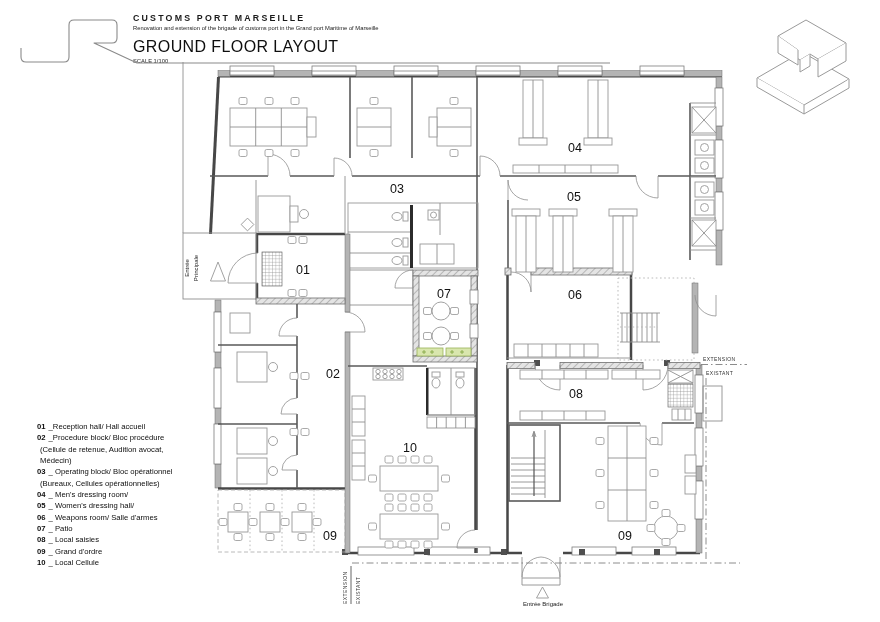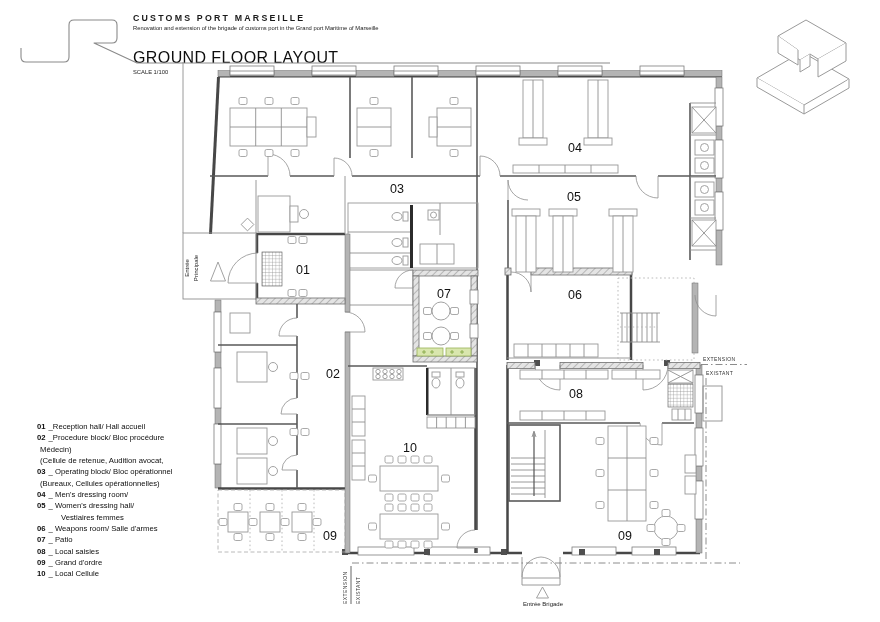--- a/index.html
+++ b/index.html
@@ -24,21 +24,21 @@
   .rl {font:12.5px "Liberation Sans",sans-serif;fill:#111;text-anchor:middle;}
   .an {font:6px "Liberation Sans",sans-serif;fill:#222;text-anchor:middle;}
   .ax {font:5px "Liberation Sans",sans-serif;fill:#333;letter-spacing:.4px;}
   #ch rect{fill:#fff;stroke:#9a9a9a;stroke-width:.85;}
   .grn{fill:#d9e6ae;stroke:#9ab357;stroke-width:.8;}
   .pl {stroke:#7fa23c;stroke-width:.8;fill:none;}
   
   .header{position:absolute;left:133px;top:13px;width:420px;}
   .h-title{font-size:8.8px;font-weight:600;letter-spacing:2.2px;color:#1a1a1a;}
   .h-sub{font-size:5.8px;color:#222;margin-top:2px;}
-  .h-main{font-size:16px;font-weight:400;letter-spacing:.4px;color:#0e0e0e;margin-top:18px;}
+  .h-main{font-size:16px;font-weight:400;letter-spacing:.4px;color:#0e0e0e;margin-top:7px;}
   .h-scale{font-size:5.8px;color:#222;margin-top:2px;}
   
   .legend{position:absolute;left:37px;top:421px;width:200px;font-size:7.7px;color:#0d0d0d;}
   .lg-row{display:flex;line-height:11.35px;white-space:pre;}
   .lg-row.ind{padding-left:21px;}
   .lg-num{font-weight:700;margin-right:3px;}
 </style>
 </head>
 <body>
 
@@ -46,27 +46,26 @@
   <div class="h-title">CUSTOMS PORT MARSEILLE</div>
   <div class="h-sub">Renovation and extension of the brigade of customs port in the Grand port Maritime of Marseille</div>
   <div class="h-main">GROUND FLOOR LAYOUT</div>
   <div class="h-scale">SCALE 1/100</div>
 </div>
 
 <div class="legend">
   <div>
       <div class="lg-row"><span class="lg-num">01</span><span class="lg-txt">_Reception hall/ Hall accueil</span></div>
       <div class="lg-row"><span class="lg-num">02</span><span class="lg-txt">_Procedure block/ Bloc procédure</span></div>
+      <div class="lg-row"><span class="lg-num"></span><span class="lg-txt">(Cellule de retenue, Audition avocat,</span></div>
       <div class="lg-row"><span class="lg-num"></span><span class="lg-txt">Médecin)</span></div>
-      <div class="lg-row"><span class="lg-num"></span><span class="lg-txt">(Cellule de retenue, Audition avocat,</span></div>
       <div class="lg-row"><span class="lg-num">03</span><span class="lg-txt">_ Operating block/ Bloc opérationnel</span></div>
       <div class="lg-row"><span class="lg-num"></span><span class="lg-txt">(Bureaux, Cellules opérationnelles)</span></div>
       <div class="lg-row"><span class="lg-num">04</span><span class="lg-txt">_ Men's dressing room/</span></div>
       <div class="lg-row"><span class="lg-num">05</span><span class="lg-txt">_ Women's dressing hall/</span></div>
-      <div class="lg-row ind"><span class="lg-num"></span><span class="lg-txt">Vestiaires femmes</span></div>
       <div class="lg-row"><span class="lg-num">06</span><span class="lg-txt">_ Weapons room/ Salle d'armes</span></div>
       <div class="lg-row"><span class="lg-num">07</span><span class="lg-txt">_ Patio</span></div>
       <div class="lg-row"><span class="lg-num">08</span><span class="lg-txt">_ Local saisies</span></div>
       <div class="lg-row"><span class="lg-num">09</span><span class="lg-txt">_ Grand d'ordre</span></div>
       <div class="lg-row"><span class="lg-num">10</span><span class="lg-txt">_ Local Cellule</span></div>
     </div>
 </div>
 
 <svg width="880" height="622" viewBox="0 0 880 622">
 <defs>

